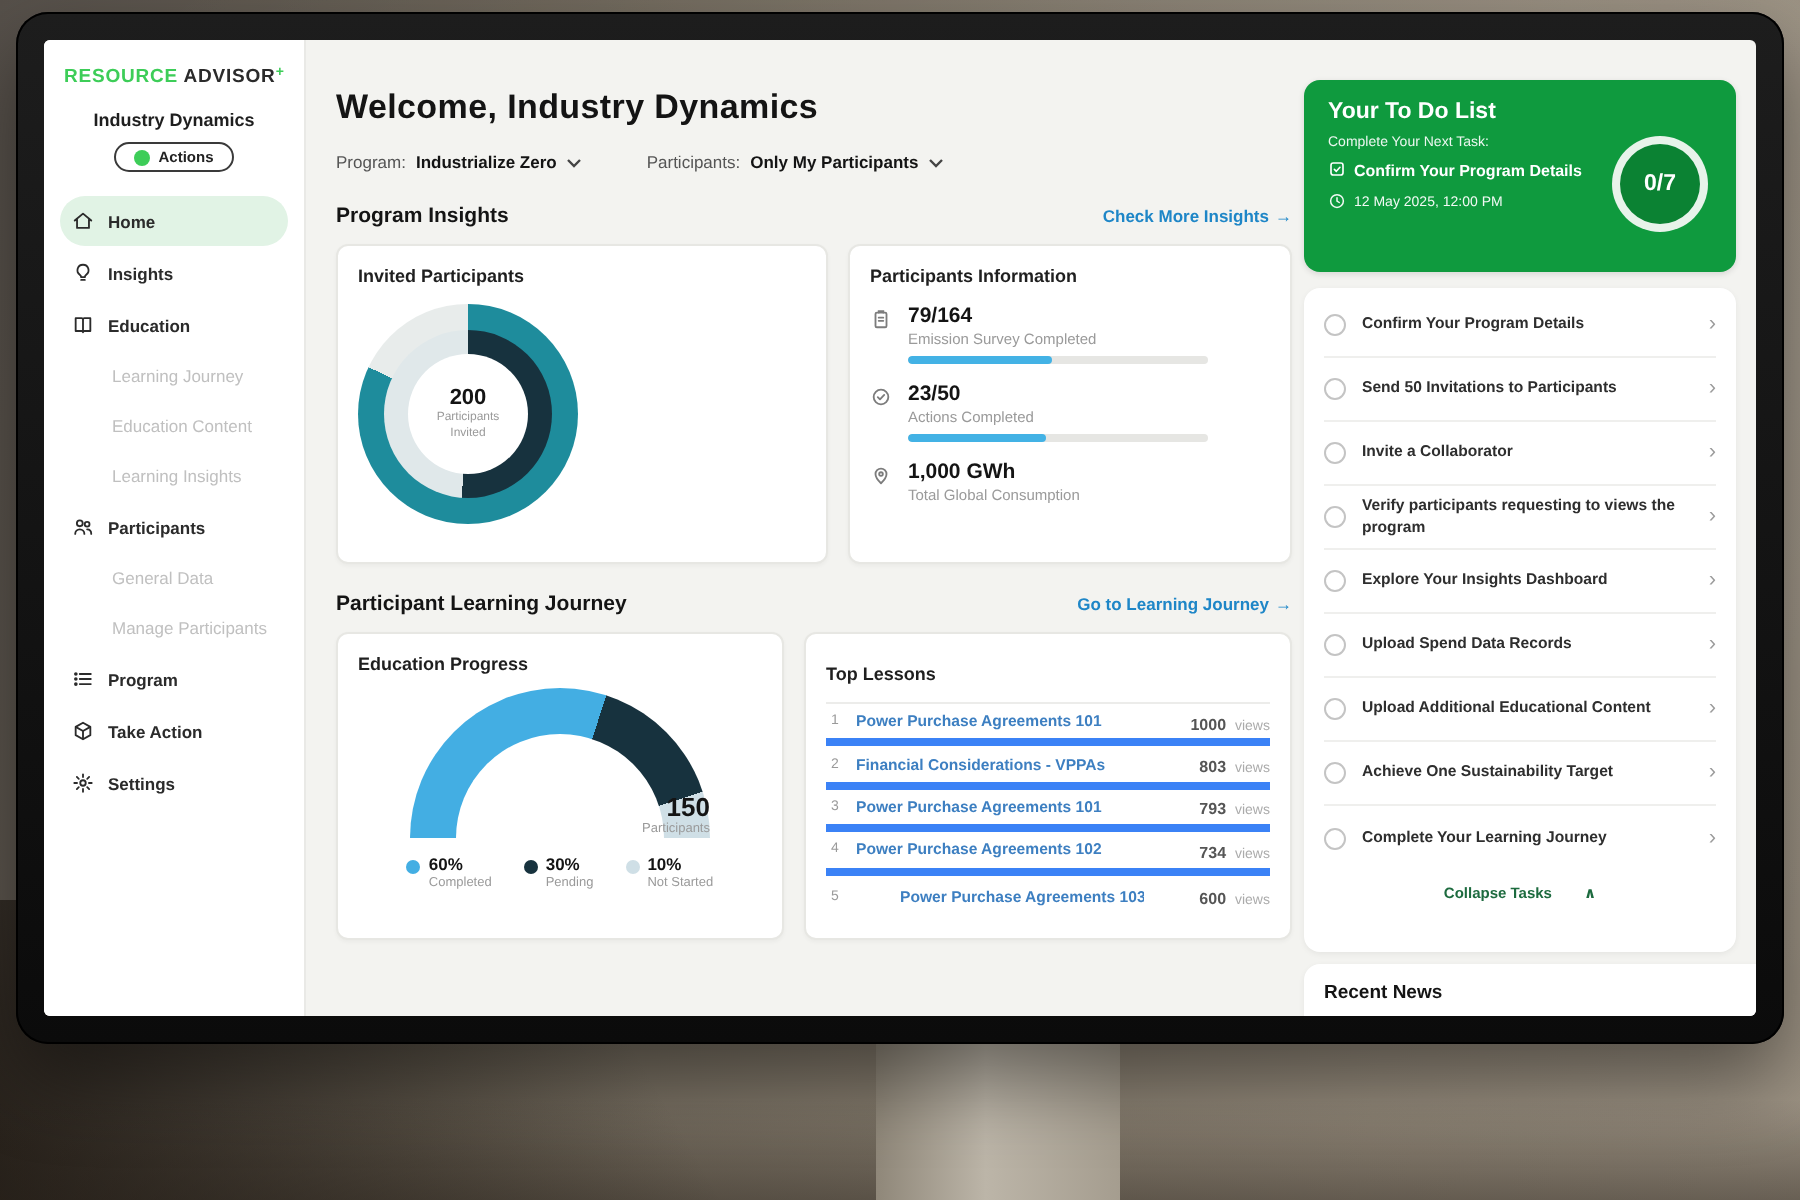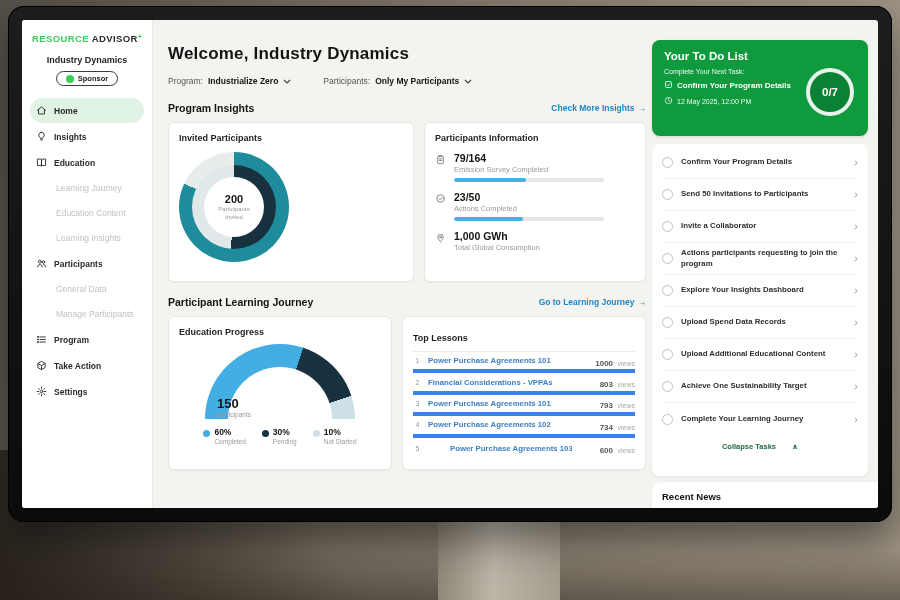--- a/index.html
+++ b/index.html
@@ -80,21 +80,21 @@
   .info-icon svg { width:11px; height:11px; }
   .info-val { font-size:10.5px; font-weight:700; color:#141414; }
   .info-lab { font-size:7.5px; color:#9a9a9a; margin-top:1px; }
   .info-bar { width:150px; height:4px; border-radius:2px; background:#e6e6e3; margin-top:4px; overflow:hidden; }
   .info-bar .fill { height:100%; border-radius:2px; }
 
   .card.education { width:224px; height:154px; }
   .gauge { width:150px; height:75px; position:relative; overflow:hidden; margin:7px auto 0; }
   .gauge-arc { width:150px; height:150px; border-radius:50%; position:relative; }
   .gauge-hole { position:absolute; inset:23px; border-radius:50%; background:#fff; }
-  .gauge-center { position:absolute; left:12px; right:0; bottom:1px; text-align:left; }
+  .gauge-center { position:absolute; left:0; right:0; bottom:1px; text-align:right; }
   .g-num { font-size:13px; font-weight:700; color:#141414; }
   .g-cap { font-size:6.5px; color:#9a9a9a; }
   .gauge-legend { display:flex; justify-content:center; gap:16px; margin-top:8px; }
   .gl-top { display:flex; align-items:center; gap:4px; }
   .gl-val { font-size:8.5px; font-weight:700; color:#141414; }
   .gl-lab { font-size:6.5px; color:#9a9a9a; margin-left:11px; margin-top:1px; }
 
   .card.lessons { width:244px; height:154px; padding:10px 10px 4px; }
   .lessons-head { padding-bottom:6px; border-bottom:1px solid #ececea; }
   .lesson-row { display:flex; align-items:center; gap:6px; height:21.4px; border-bottom:4px solid #3b82f6; }
@@ -145,21 +145,21 @@
 <div class="screen">
 
   <div class="sidebar">
     <div class="logo">
       <span class="lr">RESOURCE</span><span class="la"> ADVISOR</span><span class="lp">+</span>
     </div>
     <div class="org">Industry Dynamics</div>
     <div class="badge-wrap">
       <span class="badge">
         <span class="bdot"></span>
-        <span>Sponsor</span>
+        <span>Actions</span>
       </span>
     </div>
     <div class="nav">
       <div class="nav-item active">
         <span class="nav-icon">
               <svg viewBox="0 0 24 24" fill="none" stroke="currentColor" stroke-width="2" stroke-linecap="round" stroke-linejoin="round">
                 <path d="M3 11.5 12 4l9 7.5M5.5 10v9.5h13V10"></path>
               </svg>
             </span>
         <span>Home</span>
@@ -438,21 +438,21 @@
       <span class="task-label">Send 50 Invitations to Participants</span>
       <span class="task-chevron"></span>
     </div>
     <div class="task-row">
       <span class="task-check"></span>
       <span class="task-label">Invite a Collaborator</span>
       <span class="task-chevron"></span>
     </div>
     <div class="task-row">
       <span class="task-check"></span>
-      <span class="task-label">Actions participants requesting to join the program</span>
+      <span class="task-label">Verify participants requesting to views the program</span>
       <span class="task-chevron"></span>
     </div>
     <div class="task-row">
       <span class="task-check"></span>
       <span class="task-label">Explore Your Insights Dashboard</span>
       <span class="task-chevron"></span>
     </div>
     <div class="task-row">
       <span class="task-check"></span>
       <span class="task-label">Upload Spend Data Records</span>

